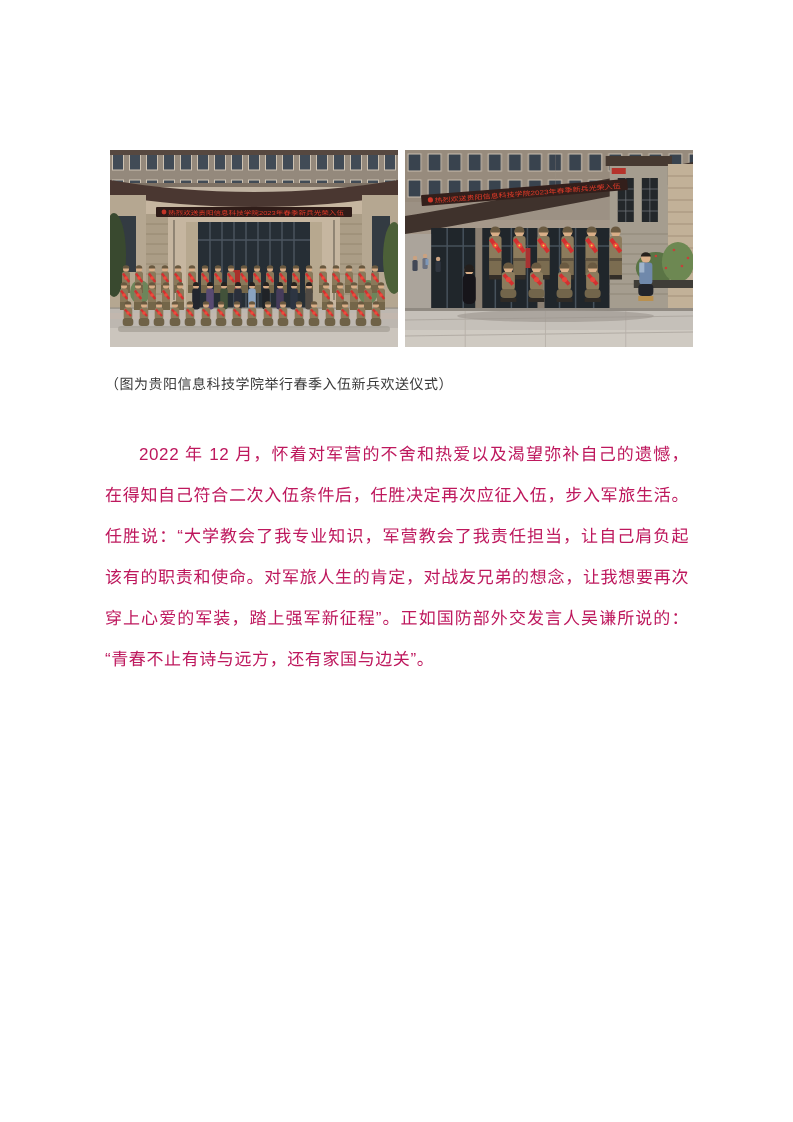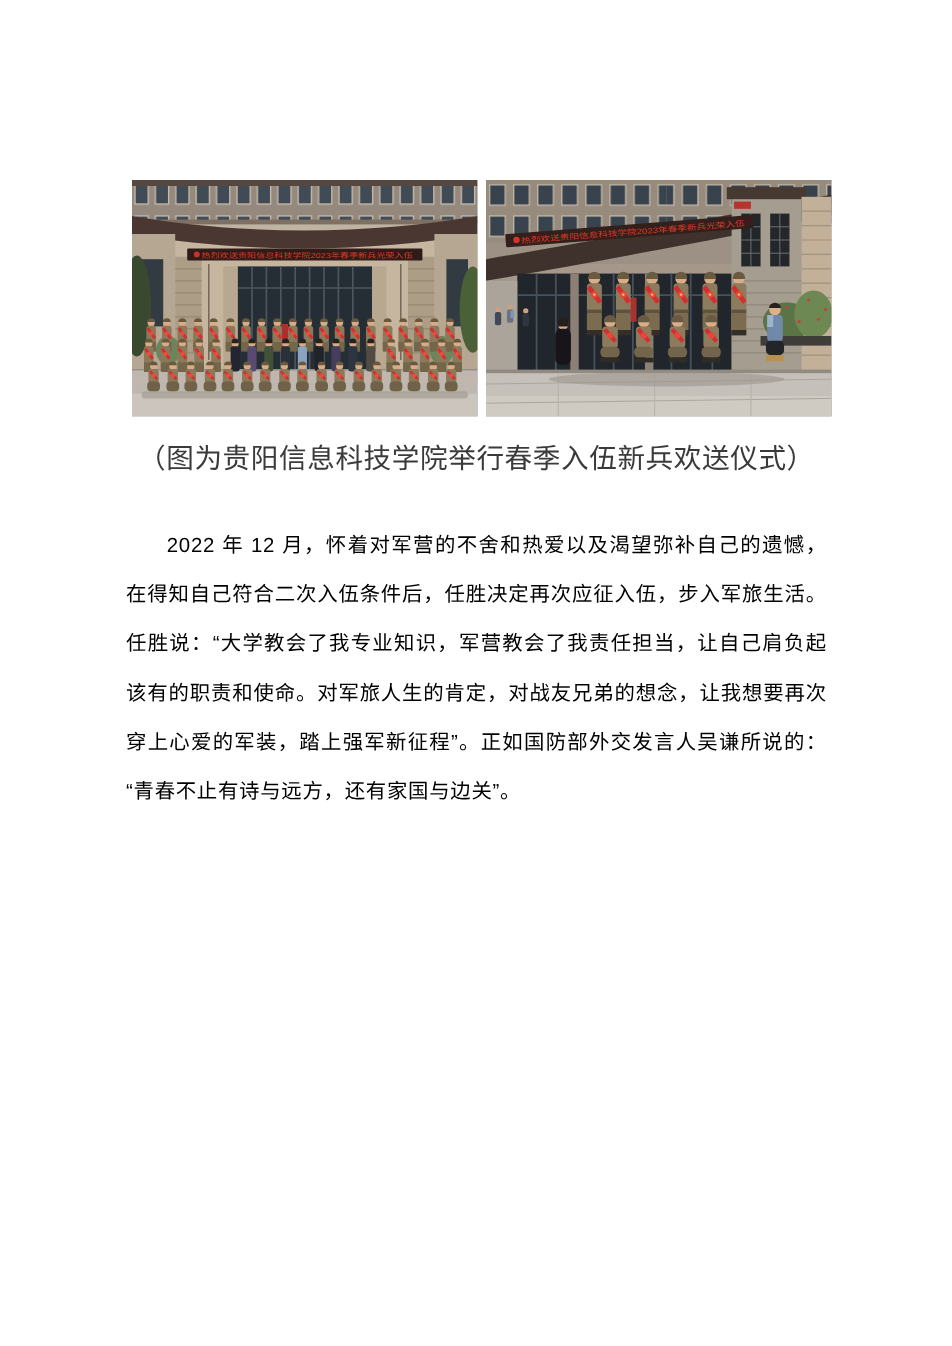--- a/index.html
+++ b/index.html
@@ -6,29 +6,29 @@
   body{
     width:793px;height:1122px;background:#ffffff;overflow:hidden;
     font-family:"Liberation Sans","DejaVu Sans",sans-serif;
     color:#3a3a3a;
   }
   .page{position:relative;width:793px;height:1122px;background:#ffffff;}
   .photos{margin:150px 0 0 110px;display:flex;gap:7px;}
   .photo{width:288px;height:197px;overflow:hidden;background:#b9b3ac;flex:0 0 auto;}
   .photo svg{display:block;width:288px;height:197px;}
   .caption{
-    margin:28px 104px 0 105px;text-align:center;
-    font-size:23px;line-height:18px;letter-spacing:0.5px;color:#3a3a3a;font-family:Liberation Mono, monospace;
+    margin:28px 104px 0 105px;
+    font-size:14px;line-height:18px;letter-spacing:0.5px;color:#3a3a3a;
   }
   .content{margin:41px 104px 0 105px;}
   .content p{
     margin:0 0 27px 0;
     font-size:17px;line-height:41px;letter-spacing:0.6px;
     text-align:justify;text-justify:inter-ideograph;
-    text-indent:2em;color:#000000;word-break:break-all;
+    text-indent:2em;color:#be185d;word-break:break-all;
   }
 </style>
 </head>
 <body>
 
 <div class="page">
 
   <div class="photos">
 
     <div class="photo">

